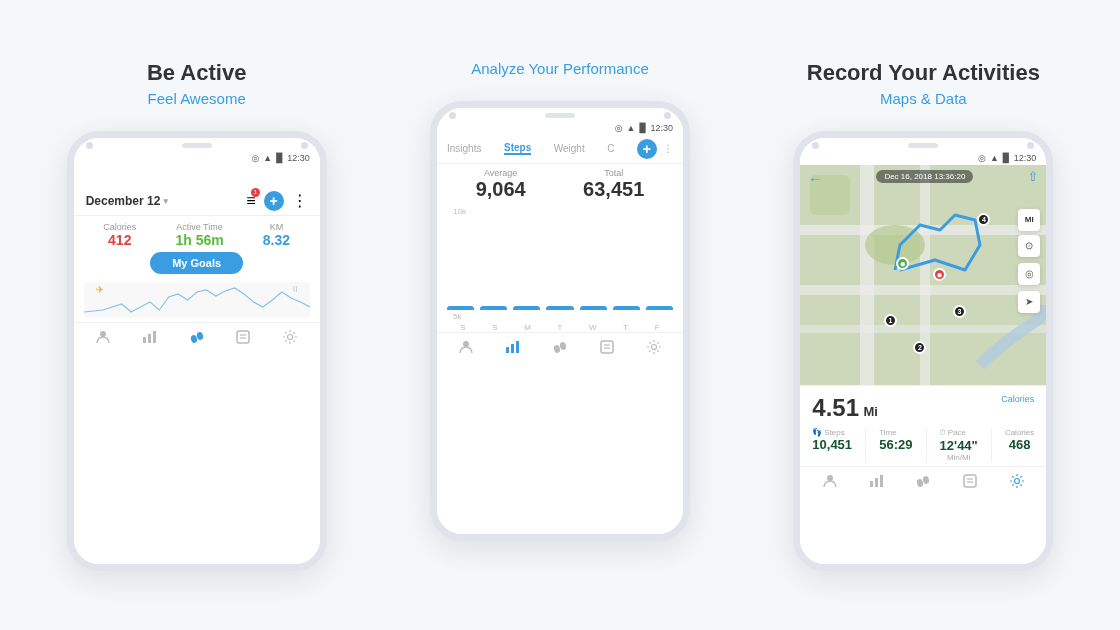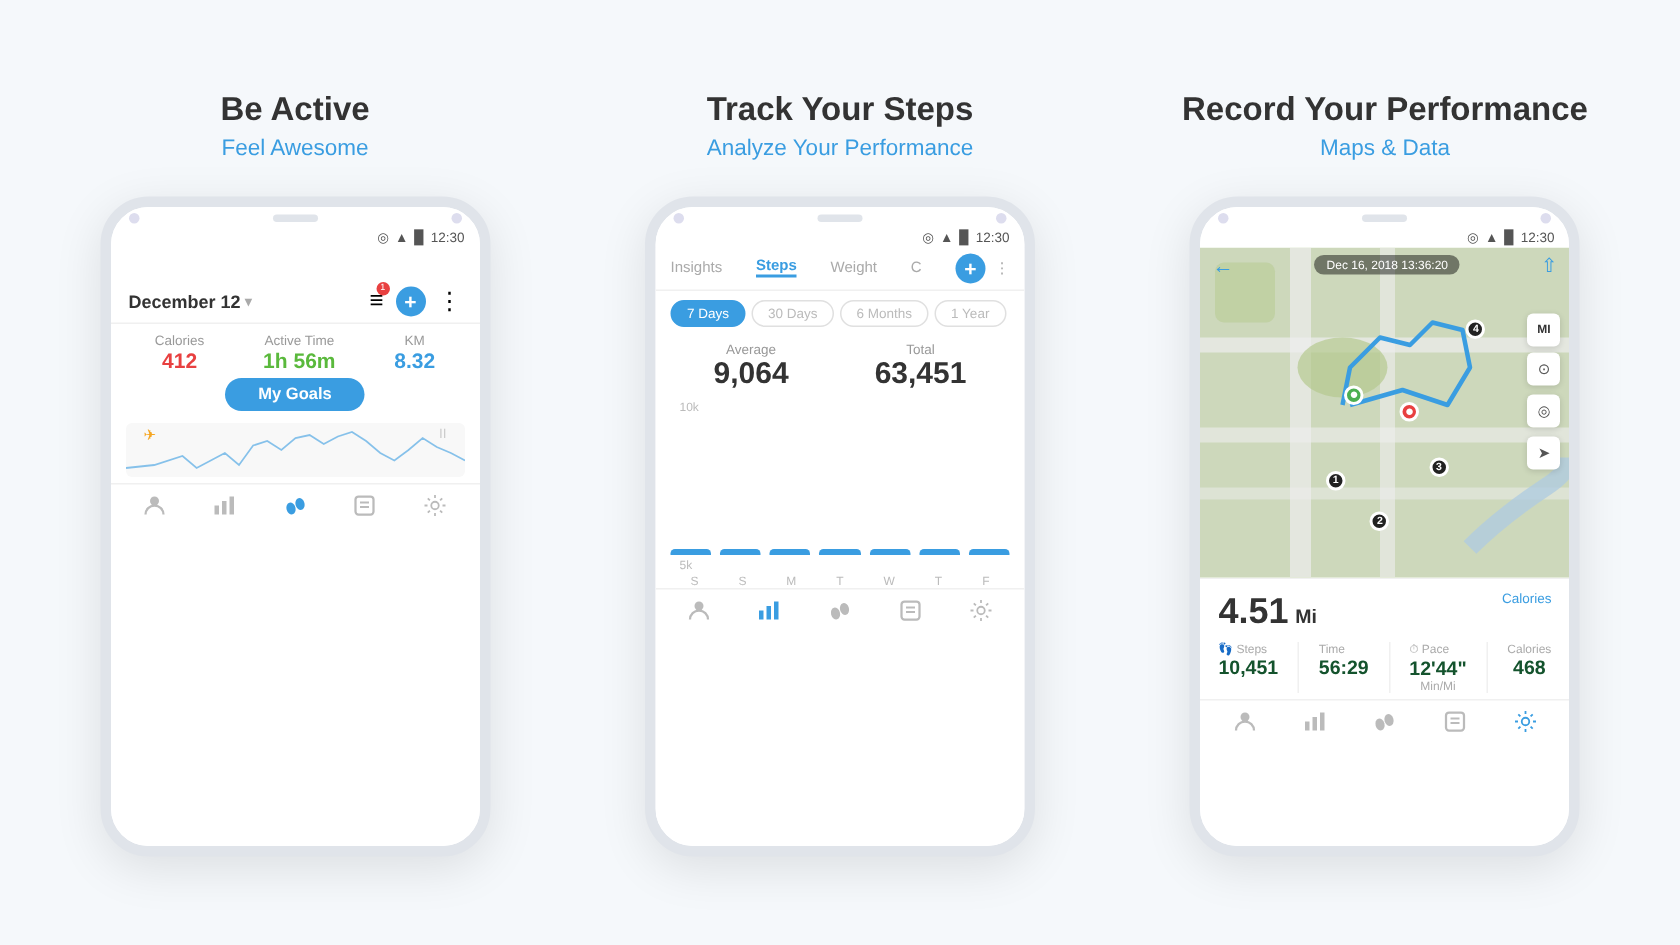--- a/index.html
+++ b/index.html
@@ -498,21 +498,20 @@
                 <circle cx="8" cy="8" r="2.5" fill="none" stroke="#bbb" stroke-width="1.2"></circle>
                 <path d="M8 1v2M8 13v2M1 8h2M13 8h2M3.2 3.2l1.4 1.4M11.4 11.4l1.4 1.4M3.2 12.8l1.4-1.4M11.4 4.6l1.4-1.4" stroke="#bbb" stroke-width="1.2"></path>
               </svg>
           </div>
         </div>
       </div>
     </div>
   </div>
 
   <div class="panel">
-    <div class="panel-title">Track Your Steps</div>
     <div class="panel-subtitle">Analyze Your Performance</div>
     <div class="phone">
       <div class="phone-top-bar">
         <div class="camera"></div>
         <div class="speaker"></div>
         <div class="camera"></div>
       </div>
       <div class="status-bar">
         <span>◎</span>
         <span>▲</span>
@@ -525,26 +524,20 @@
           <span class="tab-item">Insights</span>
           <span class="tab-item active">Steps</span>
           <span class="tab-item">Weight</span>
           <span class="tab-item">C</span>
           <div class="tab-right">
             <div class="add-btn">+</div>
             <span>⋮</span>
           </div>
         </div>
 
-        <div class="time-tabs">
-          <div class="time-tab active">7 Days</div>
-          <div class="time-tab">30 Days</div>
-          <div class="time-tab">6 Months</div>
-          <div class="time-tab">1 Year</div>
-        </div>
 
         <div class="steps-stats">
           <div>
             <div class="stat-label">Average</div>
             <div class="stat-val">9,064</div>
           </div>
           <div>
             <div class="stat-label">Total</div>
             <div class="stat-val">63,451</div>
           </div>
@@ -620,21 +613,21 @@
                 <circle cx="8" cy="8" r="2.5" fill="none" stroke="#bbb" stroke-width="1.2"></circle>
                 <path d="M8 1v2M8 13v2M1 8h2M13 8h2M3.2 3.2l1.4 1.4M11.4 11.4l1.4 1.4M3.2 12.8l1.4-1.4M11.4 4.6l1.4-1.4" stroke="#bbb" stroke-width="1.2"></path>
               </svg>
           </div>
         </div>
       </div>
     </div>
   </div>
 
   <div class="panel">
-    <div class="panel-title">Record Your Performance</div>
+    <div class="panel-title">Record Your Activities</div>
     <div class="panel-subtitle">Maps &amp; Data</div>
     <div class="phone">
       <div class="phone-top-bar">
         <div class="camera"></div>
         <div class="speaker"></div>
         <div class="camera"></div>
       </div>
       <div class="status-bar">
         <span>◎</span>
         <span>▲</span>

